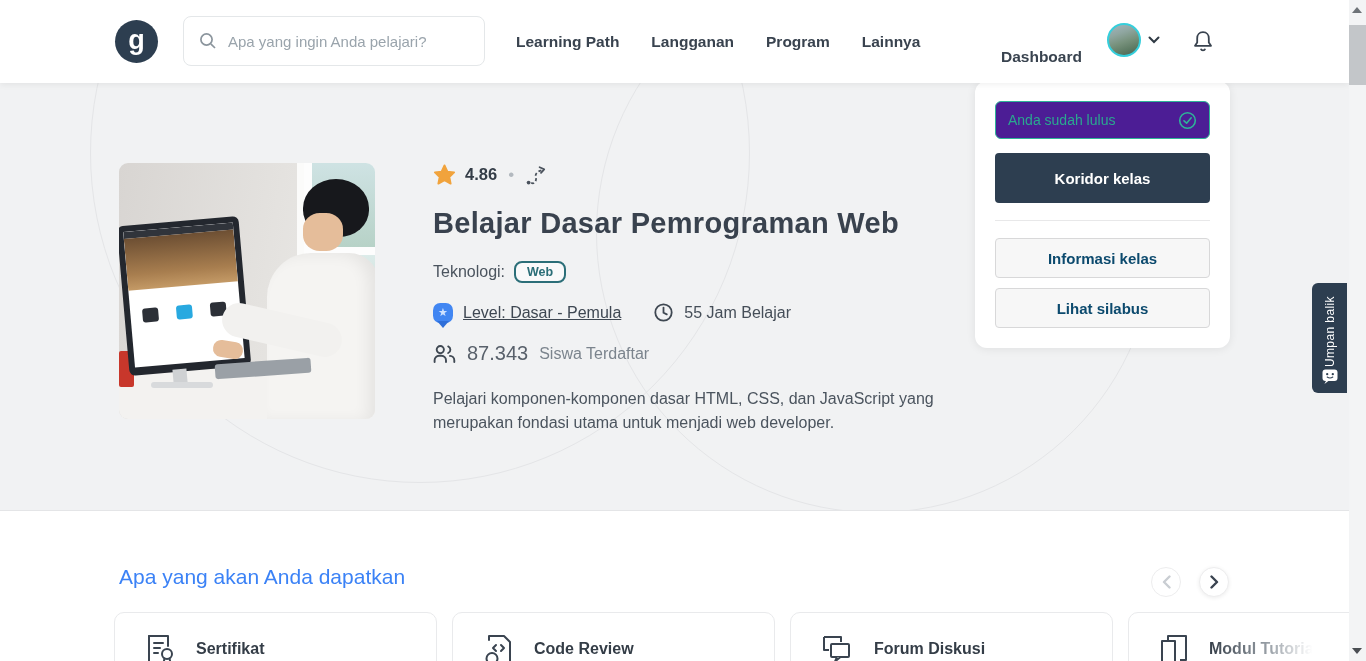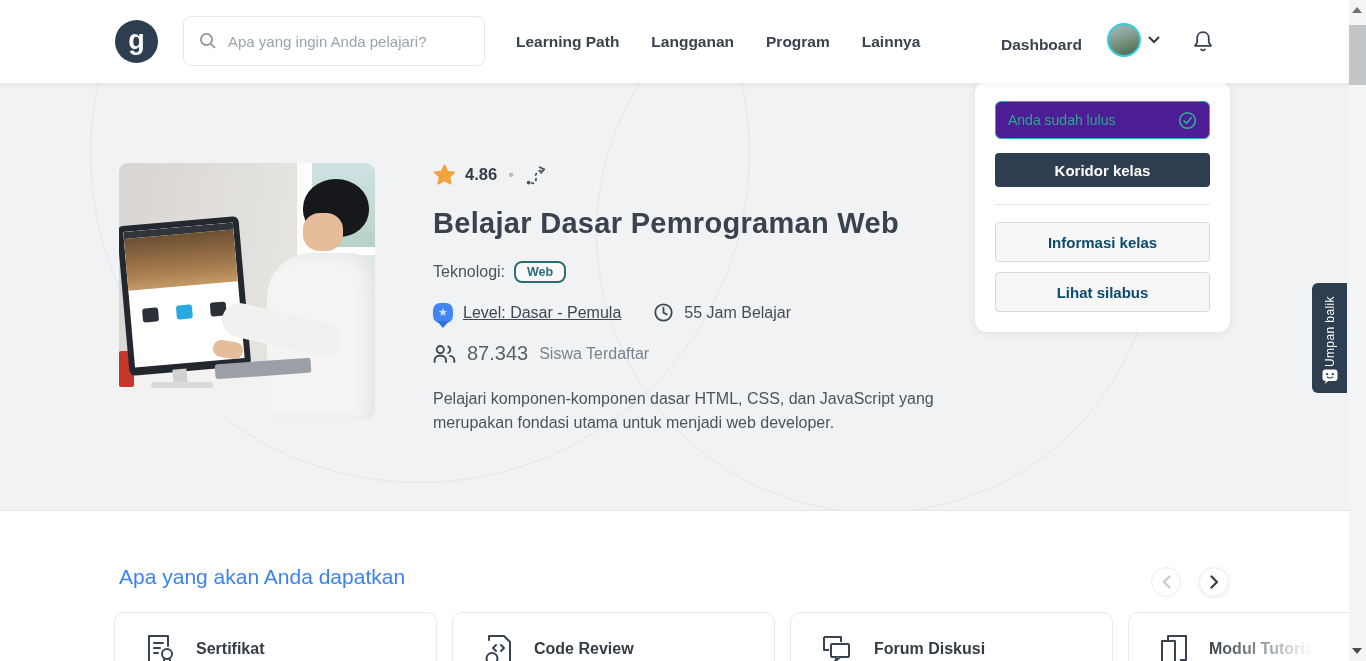--- a/index.html
+++ b/index.html
@@ -15,21 +15,21 @@
           background:#2d3e50; color:#fff; font-weight:bold; font-size:27px; line-height:40px;
           text-align:center; }
   .search { position:absolute; left:183px; top:16px; width:302px; height:50px;
             border:1px solid #e4e7e9; border-radius:8px; background:#fff;
             display:flex; align-items:center; gap:11px; padding:0 15px; }
   .search input { border:none; outline:none; flex:1; font-size:15px; color:#3a424c;
                   font-family:inherit; background:transparent; }
   .search input::placeholder { color:#9aa4ac; }
   .nav { position:absolute; left:516px; top:0; height:83px; display:flex; align-items:center; gap:32px; }
   .nav a { font-size:15.5px; font-weight:600; color:#39434f; white-space:nowrap; }
-  .dashboard { position:absolute; left:1001px; top:36px; font-size:15.5px; font-weight:600; color:#39434f; }
+  .dashboard { position:absolute; left:1001px; top:48px; font-size:15.5px; font-weight:600; color:#39434f; }
   .avatar-wrap { position:absolute; left:1107px; top:23px; display:flex; align-items:center; gap:7px; cursor:pointer; }
   .avatar { width:34px; height:34px; border-radius:50%; border:2px solid #35cedb;
             background:linear-gradient(160deg,#a3b6bf 0%,#8fa6a0 30%,#77917c 55%,#5d7a63 78%,#4b5d51 100%); }
   .bell { position:absolute; left:1191px; top:29px; cursor:pointer; }
 
   
   .hero { position:absolute; left:0; top:83px; width:1349px; height:428px; background:#f1f2f3;
           border-bottom:1px solid #e4e5e7; overflow:hidden; }
   .wm { position:absolute; border-radius:50%; border:1.5px solid #e4e5e7; }
   .wm1 { width:660px; height:660px; left:90px; top:-260px; }
@@ -92,21 +92,21 @@
   .students-count { font-size:20px; color:#59616b; }
   .students-label { font-size:16px; color:#7b848d; }
   .course-desc { left:405px; top:304px; width:535px; font-size:16px; line-height:24px; color:#4b545e; }
 
   
   .action-card { position:absolute; left:975px; top:81px; width:255px; background:#fff; border-radius:12px;
                  box-shadow:0 1px 10px rgba(0,0,0,.08); padding:20px; z-index:2; }
   .status-box { height:38px; border:1px solid #2eb398; border-radius:6px; background:#4c1d95;
                 display:flex; align-items:center; justify-content:space-between; padding:0 12px; }
   .status-text { font-size:14px; color:#2aa88f; }
-  .primary-btn { margin-top:14px; width:100%; height:34px; background:#2d3e50; color:#fff;
+  .primary-btn { margin-top:14px; width:100%; height:50px; background:#2d3e50; color:#fff;
                  font-weight:700; font-size:15px; border:none; border-radius:4px; cursor:pointer;
                  font-family:inherit; }
   .card-divider { margin:17px 0; border-top:1px solid #e8e8e9; }
   .secondary-btn { width:100%; height:40px; background:#f7f7f7; border:1px solid #d8d8d9; border-radius:4px;
                    color:#0c4a6e; font-weight:700; font-size:15px; cursor:pointer; font-family:inherit; }
   .secondary-btn + .secondary-btn { margin-top:10px; }
 
   
   .feedback-tab { position:absolute; left:1312px; top:283px; width:35px; height:110px; background:#2d3e50;
                   border-radius:6px 0 0 6px; z-index:6; cursor:pointer;

